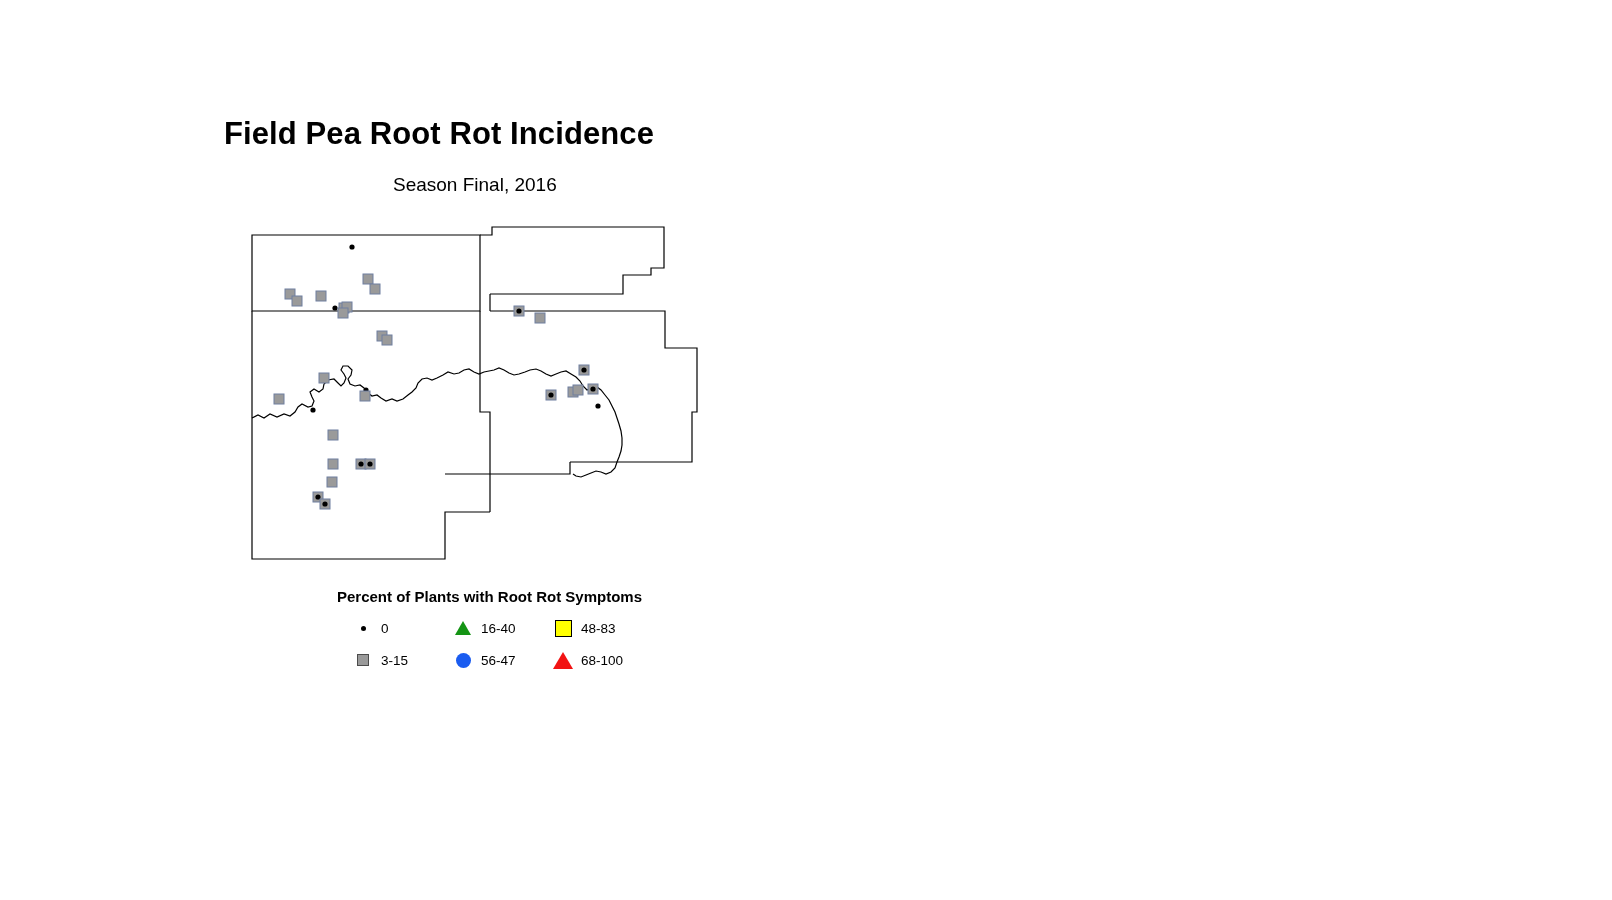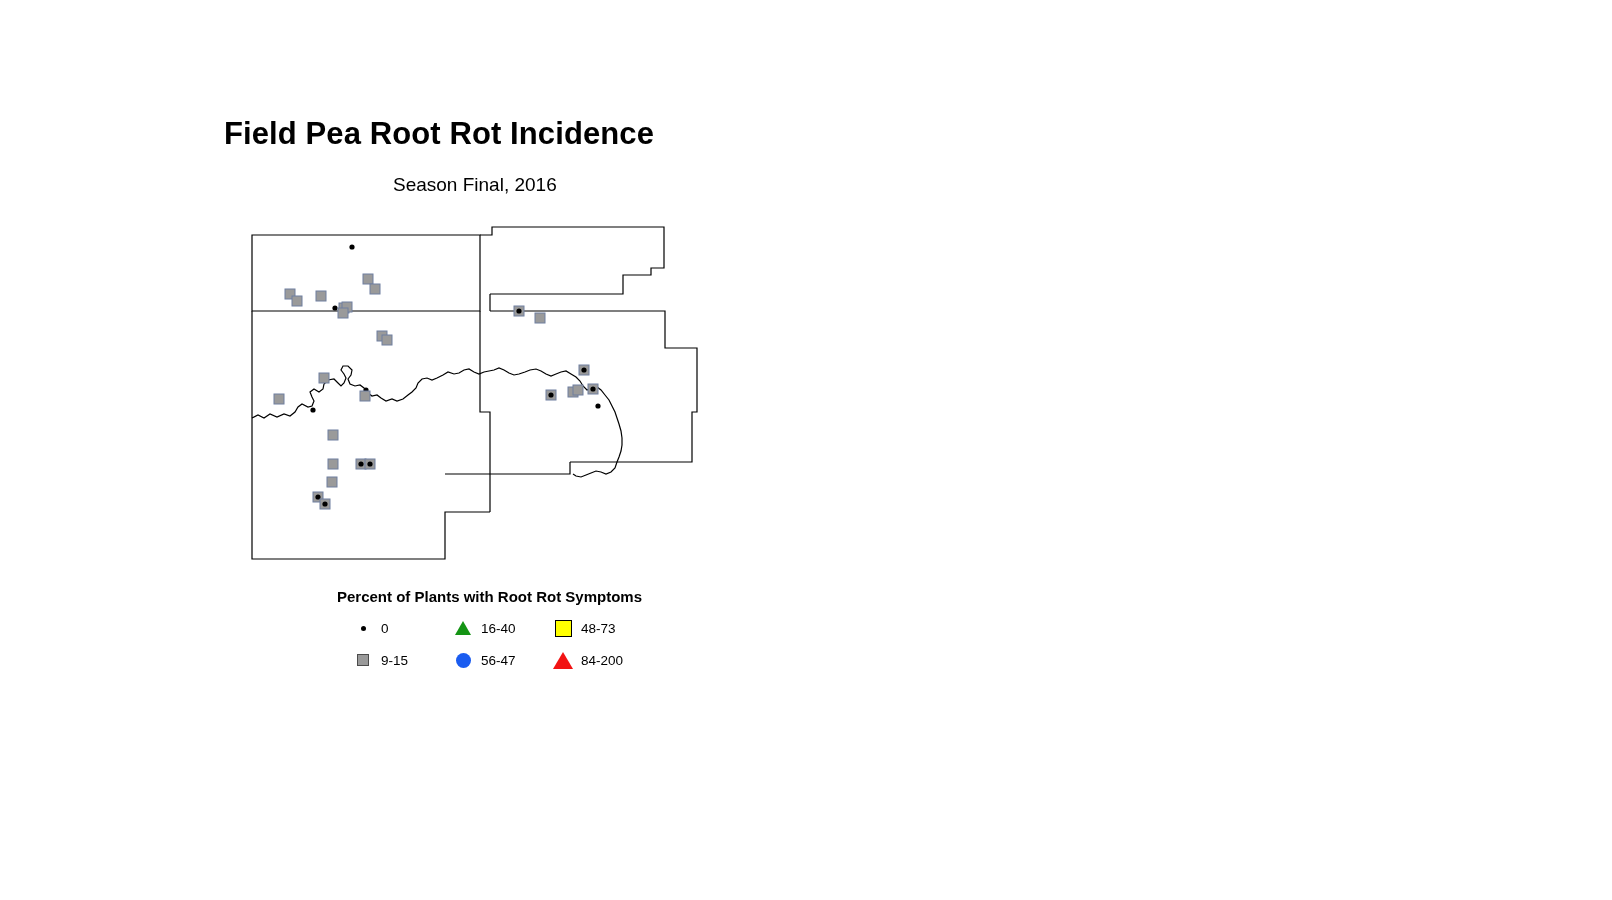--- a/index.html
+++ b/index.html
@@ -230,38 +230,38 @@
       <div class="legend-cell">
         <span class="legend-sym">
             <span class="sym-tri-green"></span>
           </span>
         <span class="legend-label">16-40</span>
       </div>
       <div class="legend-cell">
         <span class="legend-sym">
             <span class="sym-sq-yellow"></span>
           </span>
-        <span class="legend-label">48-73</span>
+        <span class="legend-label">48-83</span>
       </div>
     </div>
     <div class="legend-row">
       <div class="legend-cell">
         <span class="legend-sym">
             <span class="sym-sq-gray"></span>
           </span>
-        <span class="legend-label">9-15</span>
+        <span class="legend-label">3-15</span>
       </div>
       <div class="legend-cell">
         <span class="legend-sym">
             <span class="sym-circ-blue"></span>
           </span>
         <span class="legend-label">56-47</span>
       </div>
       <div class="legend-cell">
         <span class="legend-sym">
             <span class="sym-tri-red"></span>
           </span>
-        <span class="legend-label">84-200</span>
+        <span class="legend-label">68-100</span>
       </div>
     </div>
   </div>
 
 </div>
 
 </body></html>

